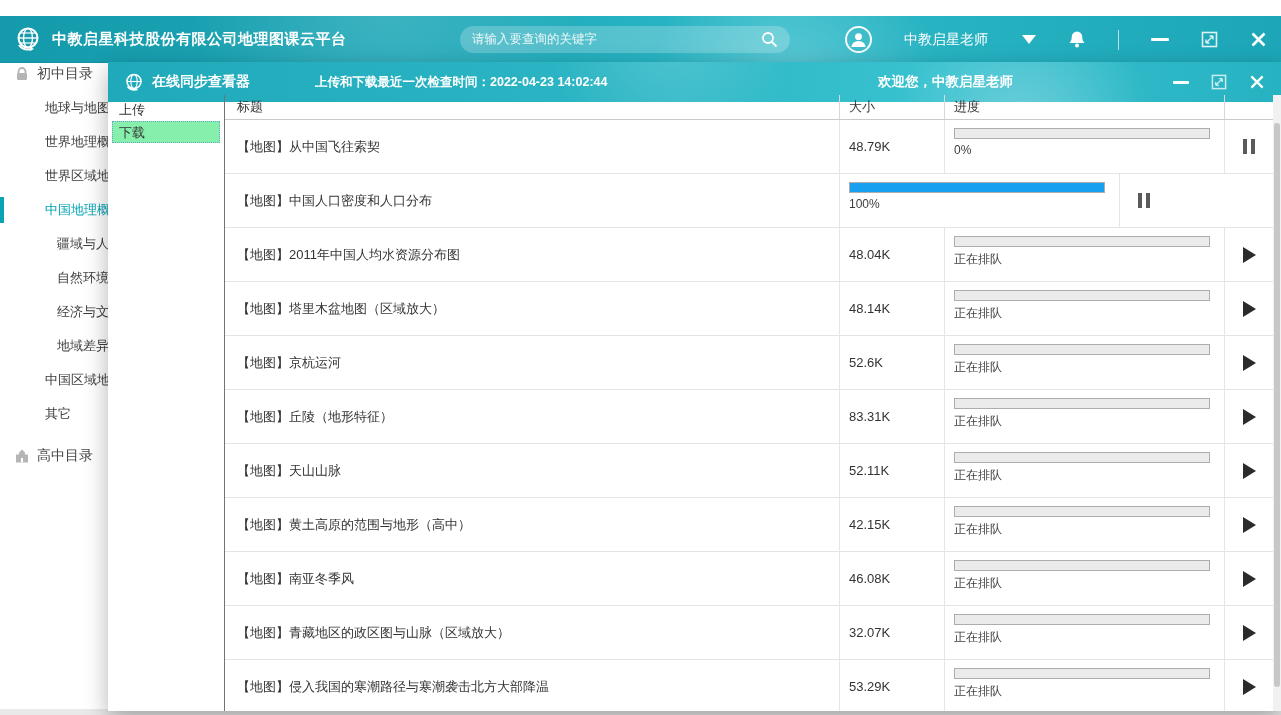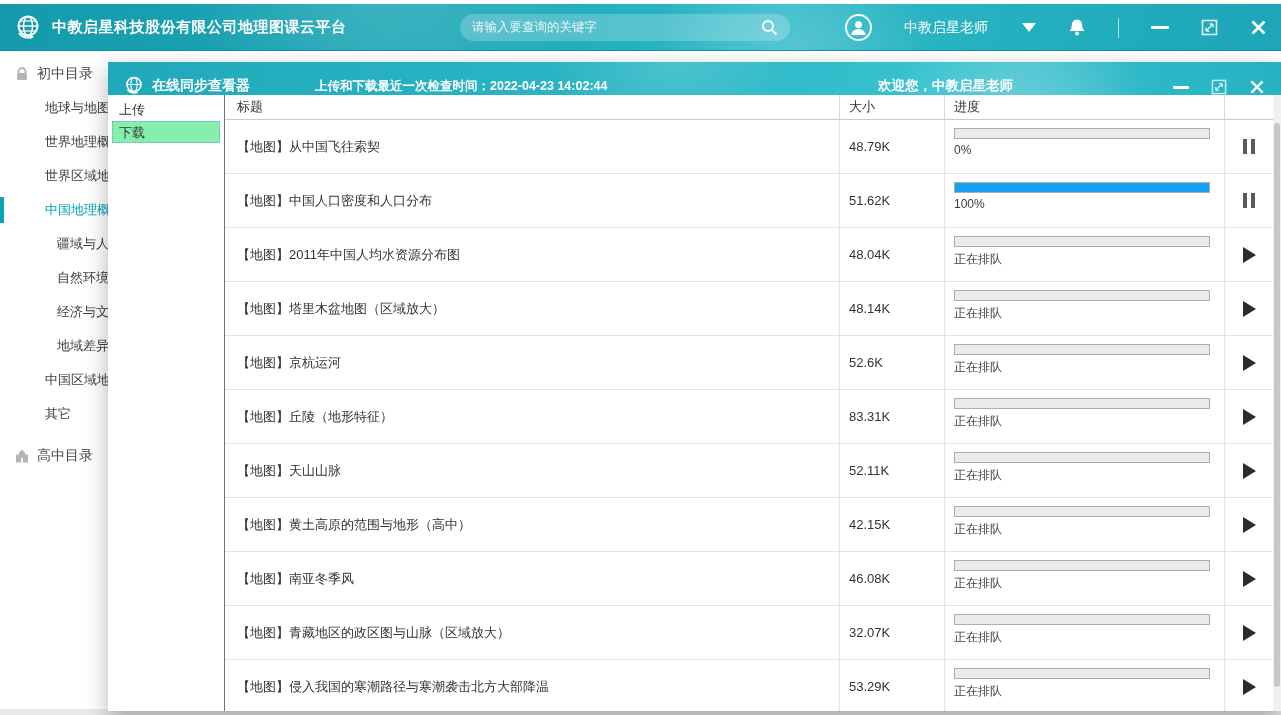--- a/index.html
+++ b/index.html
@@ -1,21 +1,21 @@
 <!DOCTYPE html>
 <html><head>
 <meta charset="utf-8">
 <style>
   * { margin:0; padding:0; box-sizing:border-box; }
   html,body { width:1281px; height:715px; overflow:hidden;
     font-family:"Liberation Sans","DejaVu Sans",sans-serif; background:#f0f0f0; }
   .stage { position:relative; width:1281px; height:715px; background:#fff; }
 
   
-  .titlebar { position:absolute; left:0; top:4px; width:1281px; height:47px;
+  .titlebar { position:absolute; left:0; top:16px; width:1281px; height:47px;
     background:
       radial-gradient(circle at 62% 140%, rgba(255,255,255,.22), transparent 18%),
       radial-gradient(circle at 30% -40%, rgba(255,255,255,.15), transparent 22%),
       linear-gradient(90deg,#149aab 0%,#1ea8b8 35%,#2db9c8 60%,#1ca6b7 100%);
     border-bottom:1px solid #0d93a4; display:flex; align-items:center; z-index:5; }
   .logo { width:28px; height:28px; margin:0 10px 0 14px; flex:0 0 auto; }
   .app-title { color:#fff; font-size:15px; font-weight:bold; letter-spacing:.5px; }
   .search-pill { position:absolute; left:460px; top:10px; width:330px; height:27px;
     border-radius:14px; background:rgba(255,255,255,.22); display:flex; align-items:center; }
   .search-pill .ph { color:rgba(255,255,255,.88); font-size:12.5px; padding-left:12px; flex:1; }
@@ -38,26 +38,26 @@
   .sb-item.lvl0 .sb-ico { margin-right:7px; display:flex; }
   .sb-item.lvl1 { padding-left:45px; }
   .sb-item.lvl2 { padding-left:57px; }
   .sb-item.gap { margin-top:8px; }
   .sb-item.sel { color:#00a2b3; }
   .sb-item.sel::before { content:""; position:absolute; left:0; top:4px; width:4px; height:26px; background:#0aa3b4; }
 
   
   .dialog { position:absolute; left:108px; top:62px; width:1173px; height:649px;
     background:#fff; box-shadow:0 8px 22px rgba(0,0,0,.30); z-index:10; }
-  .dlg-header { position:relative; height:33px;
+  .dlg-header { position:relative; height:40px;
     background:
       radial-gradient(circle at 78% 160%, rgba(255,255,255,.28), transparent 14%),
       radial-gradient(circle at 48% -60%, rgba(255,255,255,.16), transparent 20%),
       linear-gradient(90deg,#1fa9ba 0%,#2cb6c5 45%,#38c1cf 70%,#27b2c2 100%);
-    display:flex; align-items:flex-end; color:#fff; }
+    display:flex; align-items:center; color:#fff; }
   .dlg-logo { width:20px; height:20px; margin:0 8px 0 16px; }
   .dlg-title { font-size:14px; font-weight:bold; }
   .dlg-time { font-size:12.5px; font-weight:600; margin-left:65px; }
   .dlg-welcome { position:absolute; left:770px; font-size:13.5px; font-weight:600; }
   .dlg-ctrls { position:absolute; right:16px; display:flex; align-items:center; gap:22px; }
   .dlg-min { width:16px; height:3px; background:#fff; border-radius:1px; }
 
   .dlg-body { position:absolute; left:0; top:33px; right:0; bottom:0; display:flex; }
   .tab-panel { width:117px; border-right:1px solid #737373; padding:3px 4px 0 4px; }
   .tab { height:22px; line-height:22px; font-size:13px; color:#333; padding-left:6px;
@@ -260,21 +260,20 @@
               </div>
               <div class="td td-act">
                 <span class="pause-ic">
                   <i></i>
                   <i></i>
                 </span>
               </div>
             </div>
             <div class="trow">
               <div class="td td-title">【地图】中国人口密度和人口分布</div>
-              <div class="td td-size">51.62K</div>
               <div class="td td-prog">
                 <div class="pbar">
                   <div class="pfill" style="width: 100%;"></div>
                 </div>
                 <div class="pstatus">100%</div>
               </div>
               <div class="td td-act">
                 <span class="pause-ic">
                   <i></i>
                   <i></i>

